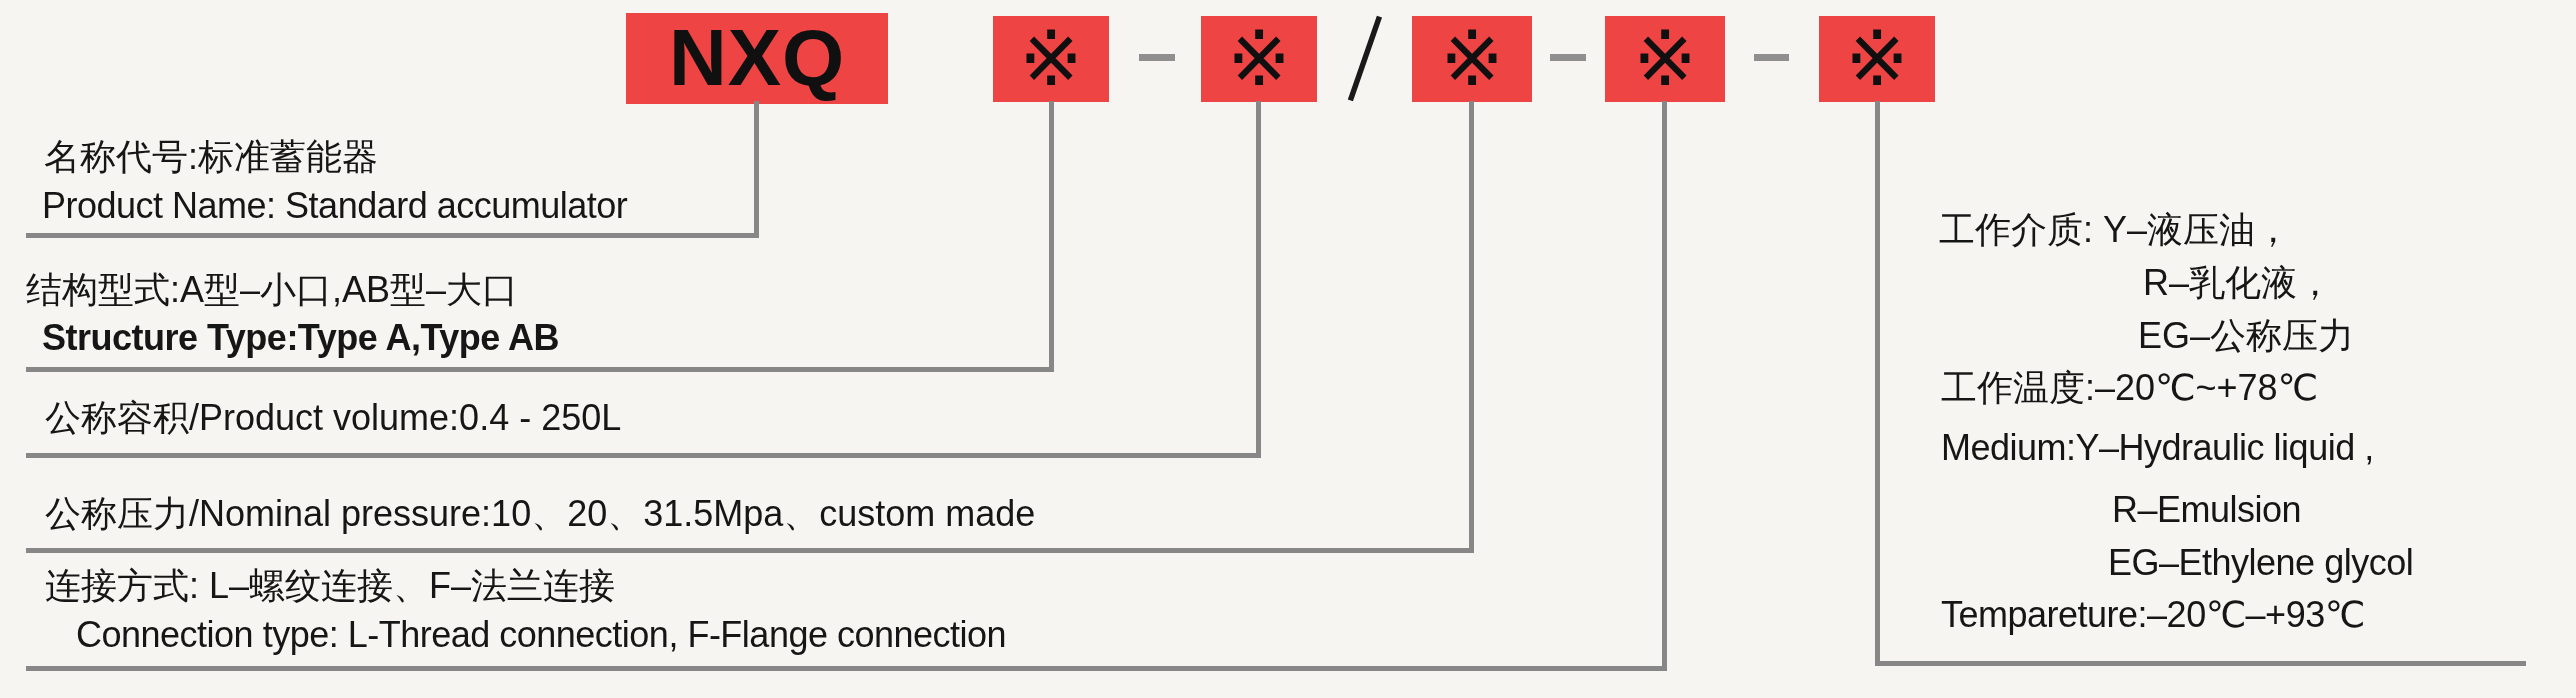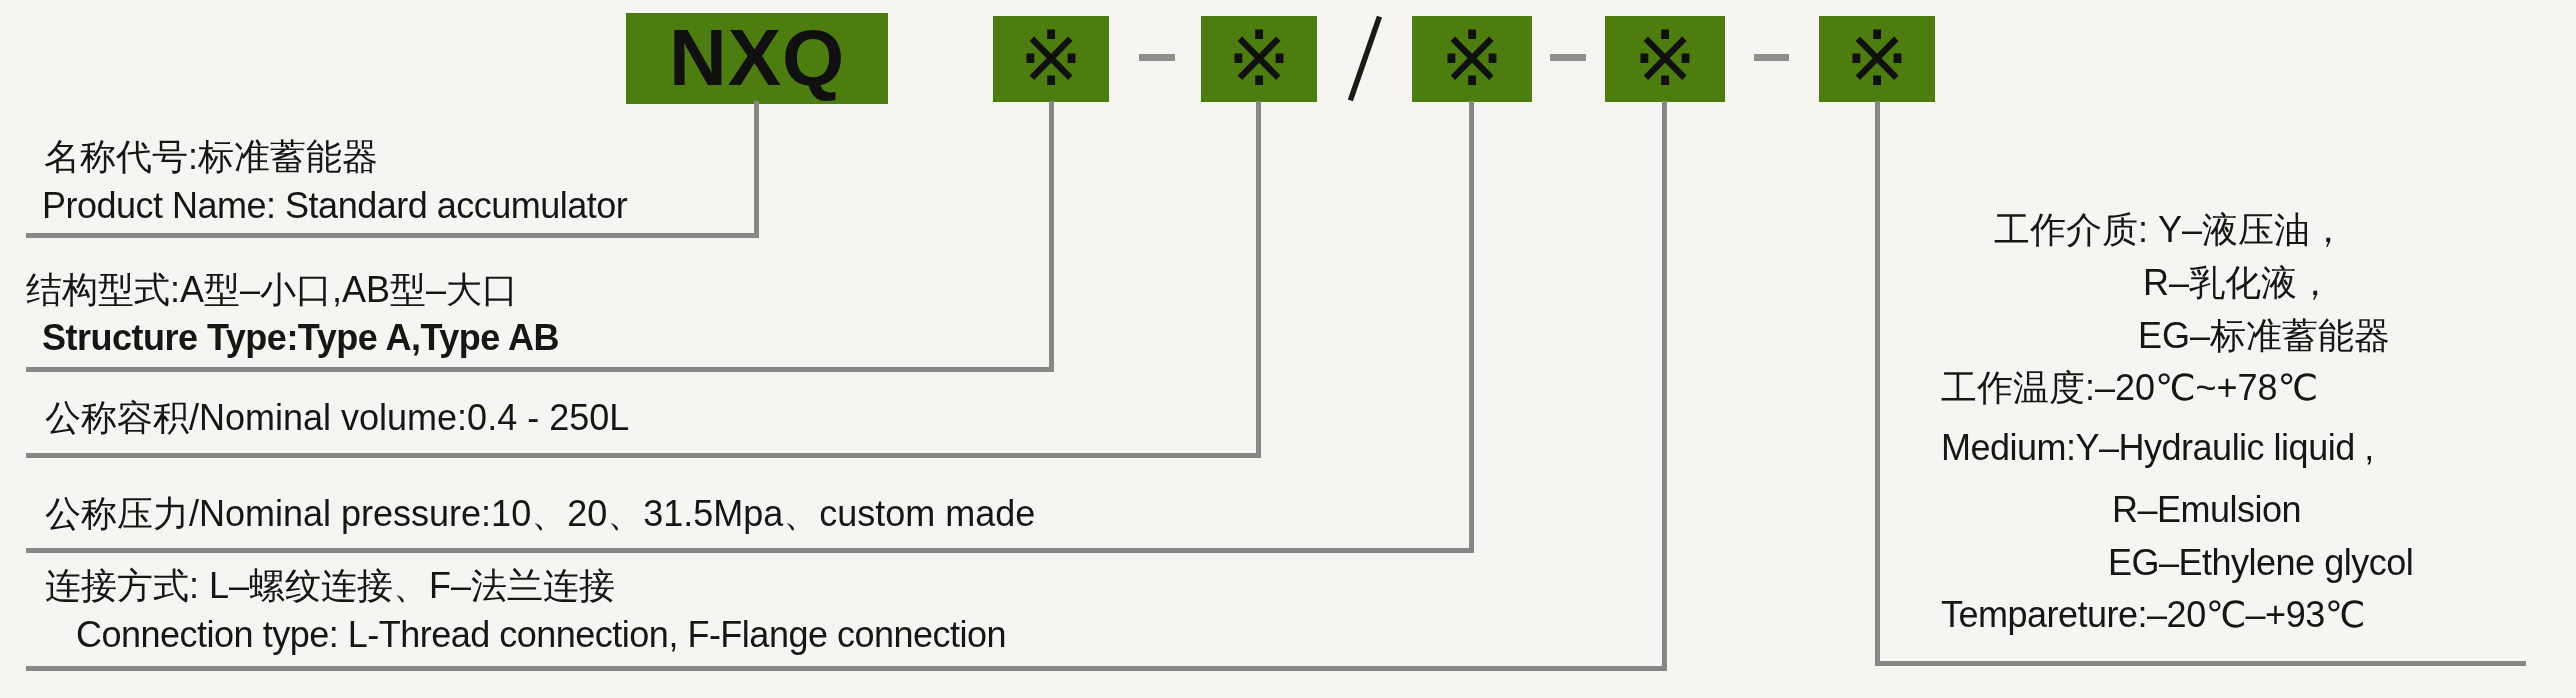--- a/index.html
+++ b/index.html
@@ -6,21 +6,21 @@
   .canvas{
     position:relative;
     width:2576px;height:699px;
     background:#f6f5f2;
     overflow:hidden;
     font-family:"Liberation Sans","DejaVu Sans",sans-serif;
     color:#161616;
   }
   .code-box{
     position:absolute;
-    background:#4d7c0f;
+    background:#ef4444;
     display:flex;align-items:center;justify-content:center;
   }
   .code-box .wc{
     font-family:"DejaVu Sans","Liberation Sans",sans-serif;
     font-size:76px;line-height:1;color:#101010;
   }
   .code-box .prefix{
     font-weight:700;font-size:80px;line-height:1;color:#101010;letter-spacing:0.9px;
   }
   .dash-sep{position:absolute;background:#8f8f8f;}
@@ -88,30 +88,30 @@
   <div class="hline" style="left:25.5px;top:548px;width:1448px;"></div>
   <div class="hline" style="left:25.5px;top:666px;width:1641px;"></div>
   <div class="hline" style="left:1875px;top:661px;width:651px;"></div>
 
   <div class="txt cn" style="left:44px;top:138px;">名称代号:标准蓄能器</div>
   <div class="txt en" style="left:42px;top:187px;">Product Name: Standard accumulator</div>
 
   <div class="txt cn" style="left:26px;top:271px;">结构型式:A型–小口,AB型–大口</div>
   <div class="txt en" style="left:42px;top:319px;font-weight:bold;">Structure Type:Type A,Type AB</div>
 
-  <div class="txt cn" style="left:45px;top:399px;">公称容积/Nominal volume:0.4 - 250L</div>
+  <div class="txt cn" style="left:45px;top:399px;">公称容积/Product volume:0.4 - 250L</div>
 
   <div class="txt cn" style="left:45px;top:495px;">公称压力/Nominal pressure:10、20、31.5Mpa、custom made</div>
 
   <div class="txt cn" style="left:45px;top:567px;">连接方式: L–螺纹连接、F–法兰连接</div>
   <div class="txt en" style="left:42px;top:616px;margin-left:34px;">Connection type: L-Thread connection, F-Flange connection</div>
 
-  <div class="txt cn" style="left:1994px;top:211px;">工作介质: Y–液压油，</div>
+  <div class="txt cn" style="left:1939px;top:211px;">工作介质: Y–液压油，</div>
   <div class="txt cn" style="left:2143px;top:264px;">R–乳化液，</div>
-  <div class="txt cn" style="left:2138px;top:317px;">EG–标准蓄能器</div>
+  <div class="txt cn" style="left:2138px;top:317px;">EG–公称压力</div>
   <div class="txt cn" style="left:1941px;top:369px;">工作温度:–20℃~+78℃</div>
   <div class="txt en" style="left:2112px;top:491px;">R–Emulsion</div>
   <div class="txt en" style="left:1941px;top:429px;">Medium:Y–Hydraulic liquid ,</div>
   <div class="txt en" style="left:2108px;top:544px;">EG–Ethylene glycol</div>
   <div class="txt en" style="left:1941px;top:596px;">Tempareture:–20℃–+93℃</div>
 
 </div>
 
 
 </body></html>

